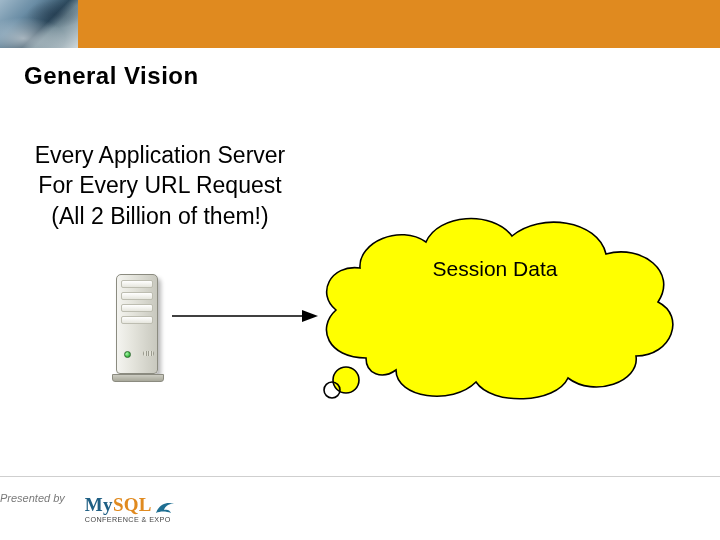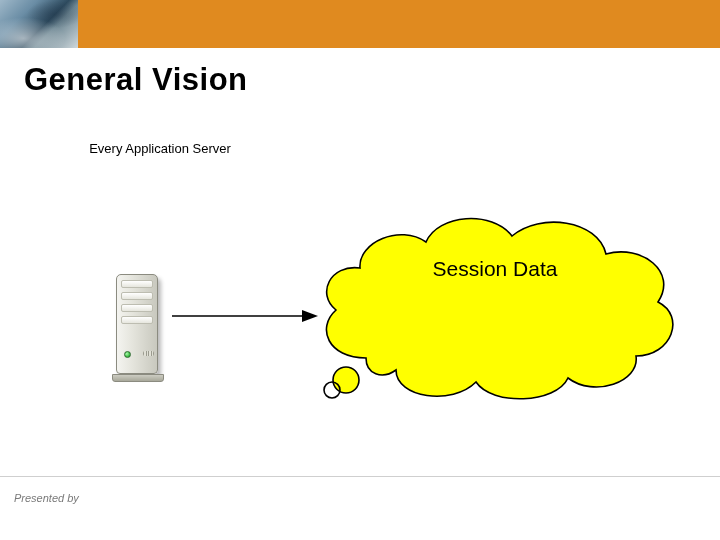--- a/index.html
+++ b/index.html
@@ -30,33 +30,33 @@
     position: absolute;
     inset: 0;
     background:
       radial-gradient(ellipse 60px 30px at 30% 80%, rgba(255,255,255,0.55), transparent 70%),
       radial-gradient(ellipse 40px 20px at 70% 30%, rgba(30,50,70,0.4), transparent 70%);
   }
   .slide-title {
     position: absolute;
     left: 24px;
     top: 62px;
-    font-size: 31px;
+    font-size: 24px;
     font-weight: 900;
     font-family: "Arial Black", Arial, sans-serif;
     color: #000;
     letter-spacing: .5px;
   }
   .body-text {
     position: absolute;
     left: 30px;
     top: 140px;
     width: 260px;
     text-align: center;
-    font-size: 13px;
+    font-size: 23px;
     line-height: 1.32;
     color: #000;
   }
   .server {
     position: absolute;
     left: 108px;
     top: 270px;
     width: 58px;
     height: 112px;
   }
@@ -139,21 +139,20 @@
   }
   .footer {
     position: absolute;
     bottom: 0;
     left: 0;
     width: 100%;
     height: 64px;
     border-top: 1px solid #cfcfcf;
     display: flex;
     align-items: center;
-    padding-left: 14px;
     gap: 18px;
     background: #fff;
   }
   .presented {
     font-size: 11px;
     color: #7a7a7a;
     font-style: italic;
     margin-right: 2px;
     margin-bottom: 22px;
   }
@@ -194,20 +193,22 @@
 <body>
 
 <div class="header-bar">
   <div class="wave-thumb"></div>
 </div>
 
 <h1 class="slide-title">General Vision</h1>
 
 <div class="body-text">
   <div>Every Application Server</div>
+  <div>For Every URL Request</div>
+  <div>(All 2 Billion of them!)</div>
 </div>
 
 <div class="server">
   <div class="server-body"></div>
   <div class="server-slot slot1"></div>
   <div class="server-slot slot2"></div>
   <div class="server-slot slot3"></div>
   <div class="server-slot slot4"></div>
   <div class="server-led"></div>
   <div class="server-vent"></div>
@@ -237,14 +238,25 @@
   <circle cx="22" cy="192" r="8" fill="none" stroke="#000" stroke-width="1.6"></circle>
 </svg>
 
 <div class="cloud-text">
   <div>Session Data</div>
 </div>
 
 <div class="footer">
   <div class="presented">Presented by</div>
 
+  <div class="logo-mysql">
+    <div class="mysql-top">
+      <span class="mysql-word">My<span class="q">SQL</span></span>
+      <span class="mysql-dolphin">
+        <svg width="22" height="16" viewBox="0 0 22 16">
+          <path d="M1 13 C4 4 12 1 20 4 C15 3 10 6 9 10 C12 9 15 10 16 13 C11 11 5 11 1 13 Z" fill="#1f6f92"></path>
+        </svg>
+      </span>
+    </div>
+    <div class="mysql-sub">CONFERENCE &amp; EXPO</div>
+  </div>
 
 </div>
 
 </body></html>

